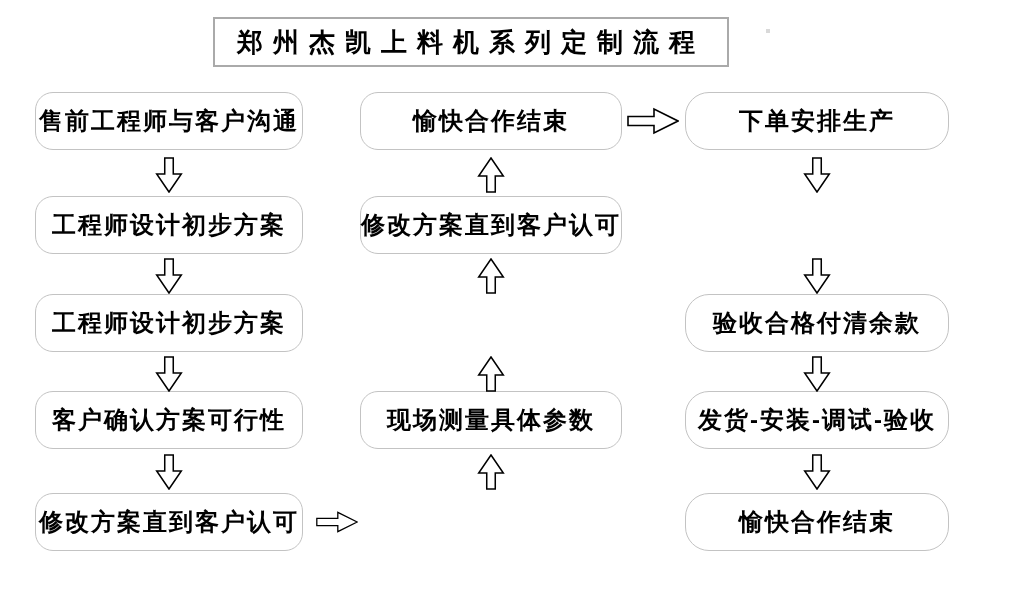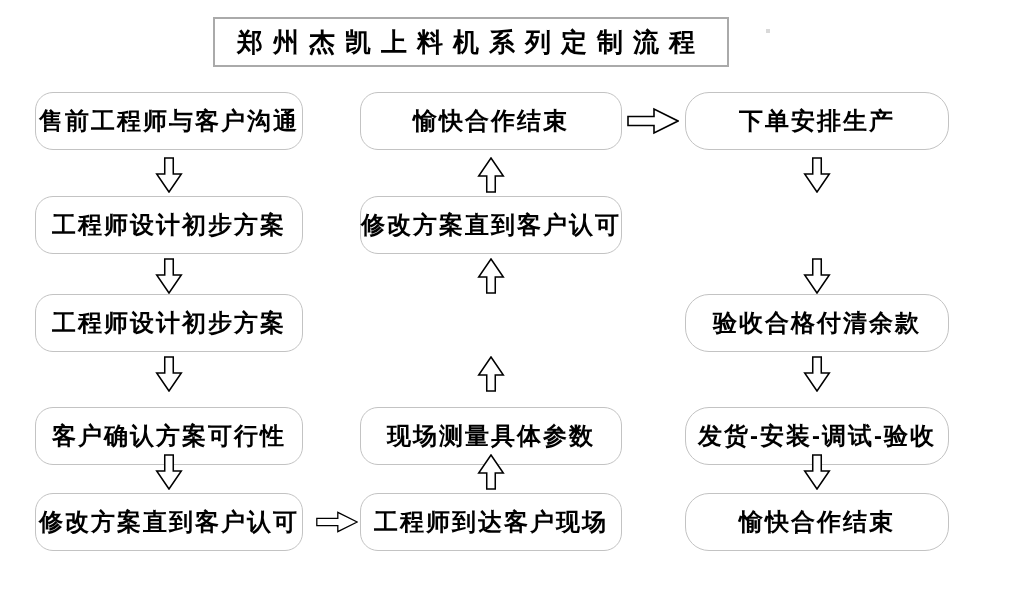--- a/index.html
+++ b/index.html
@@ -53,21 +53,21 @@
     white-space: nowrap;
     box-sizing: border-box;
   }
   .col-left   { left: 35px;  width: 268px; }
   .col-middle { left: 360px; width: 262px; }
   .col-right  { left: 685px; width: 264px; border-radius: 24px; }
 
   .r1 { top: 92px; text-align: center; }
   .r2 { top: 196px; }
   .r3 { top: 294px; }
-  .r4 { top: 407px; }
+  .r4 { top: 391px; }
   .r5 { top: 493px; }
 
   
   .varrow {
     position: absolute;
     width: 30px;
     height: 36px;
   }
   .arr-l { left: 154px; }
   .arr-m { left: 476px; }
@@ -131,21 +131,20 @@
   </div>
   <div class="varrow arr-l g4">
     <svg viewBox="0 0 30 38">
         <path d="M10.5 1 H19.5 V18 H28 L15 37 L2 18 H10.5 Z" fill="#ffffff" stroke="#000000" stroke-width="1.6" stroke-linejoin="miter"></path>
       </svg>
   </div>
 
   <div class="box col-middle r1">愉快合作结束</div>
   <div class="box col-middle r2">修改方案直到客户认可</div>
   <div class="box col-middle r4">现场测量具体参数</div>
-  <div class="box col-middle r5">工程师到达客户现场</div>
 
   <div class="varrow arr-m g1">
     <svg viewBox="0 0 30 38">
         <path d="M15 1 L28 20 H19.5 V37 H10.5 V20 H2 Z" fill="#ffffff" stroke="#000000" stroke-width="1.6" stroke-linejoin="miter"></path>
       </svg>
   </div>
   <div class="varrow arr-m g2">
     <svg viewBox="0 0 30 38">
         <path d="M15 1 L28 20 H19.5 V37 H10.5 V20 H2 Z" fill="#ffffff" stroke="#000000" stroke-width="1.6" stroke-linejoin="miter"></path>
       </svg>

